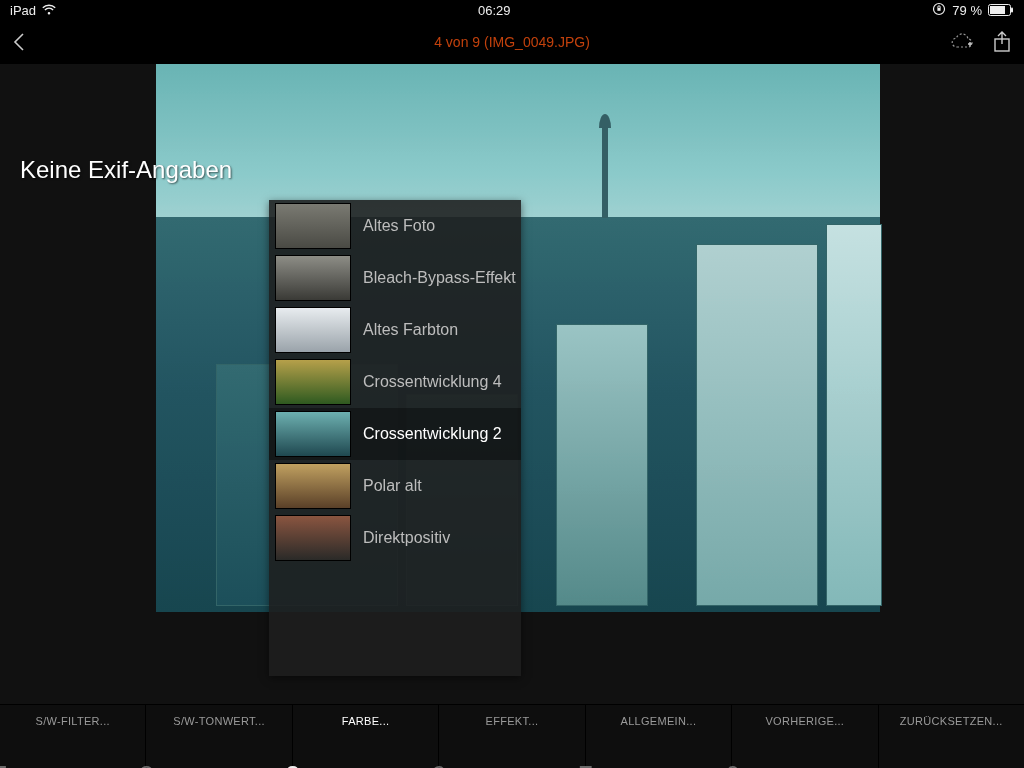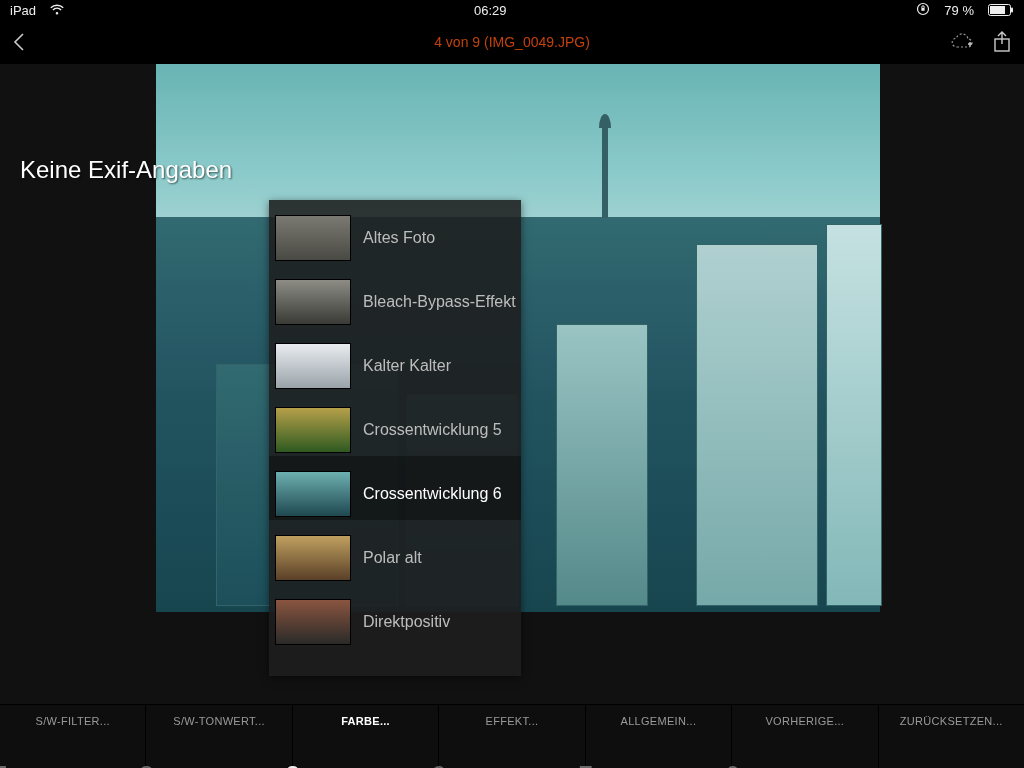--- a/index.html
+++ b/index.html
@@ -1,47 +1,47 @@
 <!DOCTYPE html>
 <html><head>
 <meta charset="utf-8">
 <style>
   html,body{margin:0;padding:0;width:1024px;height:768px;background:#1a1a1a;font-family:-apple-system,Helvetica,Arial,sans-serif;color:#fff;overflow:hidden}
   .status-bar{height:20px;display:flex;justify-content:space-between;align-items:center;padding:0 10px;font-size:13px;color:#eee;background:#000}
-  .status-left,.status-right{display:flex;align-items:center;gap:14px}
+  .status-left,.status-right{display:flex;align-items:center;gap:6px}
   .wifi-icon svg,.battery-icon svg{display:block}
   .header{height:44px;display:flex;align-items:center;justify-content:center;position:relative;background:#000}
   .back-btn{position:absolute;left:12px;top:12px;cursor:pointer}
   .header-title{font-size:14px;color:#c2410c;font-weight:500}
   .header-right{position:absolute;right:12px;top:10px;display:flex;gap:18px;align-items:center}
   .icon-btn{cursor:pointer;color:#ccc}
   .canvas{position:relative;width:1024px;height:640px;overflow:hidden;background:#111}
   .photo{position:absolute;left:156px;top:0;width:724px;height:548px;
     background:
       linear-gradient(180deg,#6fb0b0 0%,#8fc5c5 20%,#a0cccc 28%,transparent 28%),
       linear-gradient(180deg,transparent 0%,transparent 28%,#3a6a70 28%,#2a5560 60%,#1f4850 100%),
       repeating-linear-gradient(90deg,#4a7a80 0 40px,#3a6a70 40px 80px);
     filter:contrast(1.05) saturate(1.1);
   }
   
   .bldg{position:absolute;background:#6aa0a4;border:1px solid #3a6568}
   .tower{position:absolute;left:446px;top:64px;width:6px;height:90px;background:#3b6065}
   .tower::after{content:"";position:absolute;top:-14px;left:-3px;width:12px;height:14px;background:#3b6065;border-radius:50% 50% 0 0/100% 100% 0 0}
   .overlay-label{position:absolute;left:20px;top:92px;font-size:24px;color:#fff;text-shadow:1px 1px 2px rgba(0,0,0,.6)}
   .preset-panel{position:absolute;left:269px;top:136px;width:252px;height:476px;background:rgba(30,30,30,.88);box-shadow:0 2px 8px rgba(0,0,0,.5)}
-  .preset-item{height:52px;display:flex;align-items:center;gap:12px;padding:12px 12px 0 6px;cursor:pointer}
+  .preset-item{height:52px;display:flex;align-items:center;gap:12px;padding:0 12px 0 6px;cursor:pointer}
   .preset-item.selected{background:rgba(0,0,0,.35)}
   .preset-item.selected .preset-label{color:#fff}
   .thumb{width:74px;height:44px;flex:0 0 74px;border:1px solid #000}
   .preset-label{font-size:16px;color:#bdbdbd;font-weight:300;white-space:nowrap}
   .tab-bar{height:92px;display:flex;background:#0e0e0e;border-top:1px solid #000}
   .tab{flex:1;border-right:1px solid #000;display:flex;flex-direction:column;justify-content:flex-start;padding:10px 0 0 0;position:relative;cursor:pointer}
   .tab:last-child{border-right:none}
   .tab-label{font-size:11px;color:#9a9a9a;text-align:center;letter-spacing:.3px;padding:0 4px;text-transform:uppercase;font-weight:500}
-  .tab.active .tab-label{color:#fff;font-weight:700}
+  .tab.active .tab-label{color:#fff;font-weight:400}
   .tab-count{position:absolute;bottom:6px;width:100%;text-align:center;font-size:26px;color:#6a6a6a;font-weight:200}
   .tab.active .tab-count{color:#eee}
   .bottom-bar{height:64px;background:#0a0a0a;display:flex;align-items:center;justify-content:center;position:relative;border-top:1px solid #222}
   .bottom-left{position:absolute;left:18px;top:22px}
   .bottom-right{position:absolute;right:18px;top:20px}
   .bottom-center{display:flex;gap:34px;align-items:center}
   .bc-icon{cursor:pointer;color:#bbb}
   .bc-icon.active{color:#fff}
 </style>
 </head>
@@ -114,29 +114,29 @@
       <div class="preset-item">
         <div class="thumb" style="background: linear-gradient(rgb(122, 122, 114), rgb(74, 74, 68));"></div>
         <span class="preset-label">Altes Foto</span>
       </div>
       <div class="preset-item">
         <div class="thumb" style="background: linear-gradient(rgb(141, 141, 134), rgb(58, 58, 54));"></div>
         <span class="preset-label">Bleach-Bypass-Effekt</span>
       </div>
       <div class="preset-item">
         <div class="thumb" style="background: linear-gradient(rgb(232, 236, 239), rgb(154, 163, 170));"></div>
-        <span class="preset-label">Kalter Kalter</span>
+        <span class="preset-label">Altes Farbton</span>
       </div>
       <div class="preset-item">
         <div class="thumb" style="background: linear-gradient(rgb(182, 160, 74), rgb(46, 90, 32));"></div>
-        <span class="preset-label">Crossentwicklung 5</span>
+        <span class="preset-label">Crossentwicklung 4</span>
       </div>
       <div class="preset-item selected">
         <div class="thumb" style="background: linear-gradient(rgb(109, 176, 176), rgb(31, 72, 80));"></div>
-        <span class="preset-label">Crossentwicklung 6</span>
+        <span class="preset-label">Crossentwicklung 2</span>
       </div>
       <div class="preset-item">
         <div class="thumb" style="background: linear-gradient(rgb(192, 160, 96), rgb(90, 64, 40));"></div>
         <span class="preset-label">Polar alt</span>
       </div>
       <div class="preset-item">
         <div class="thumb" style="background: linear-gradient(rgb(138, 85, 64), rgb(42, 42, 40));"></div>
         <span class="preset-label">Direktpositiv</span>
       </div>
     </div>

